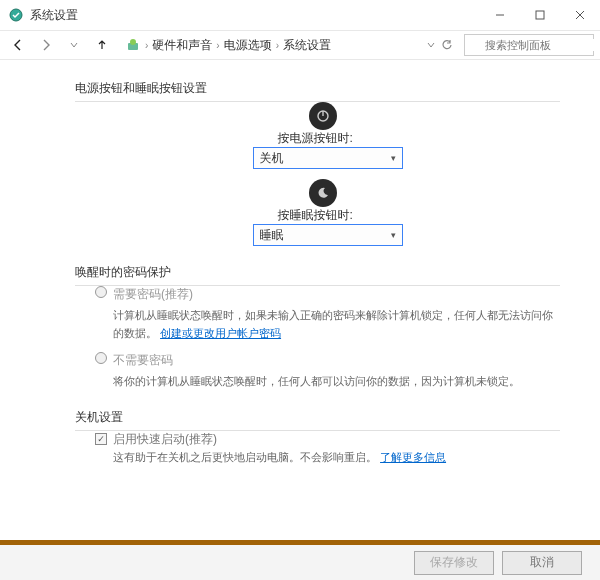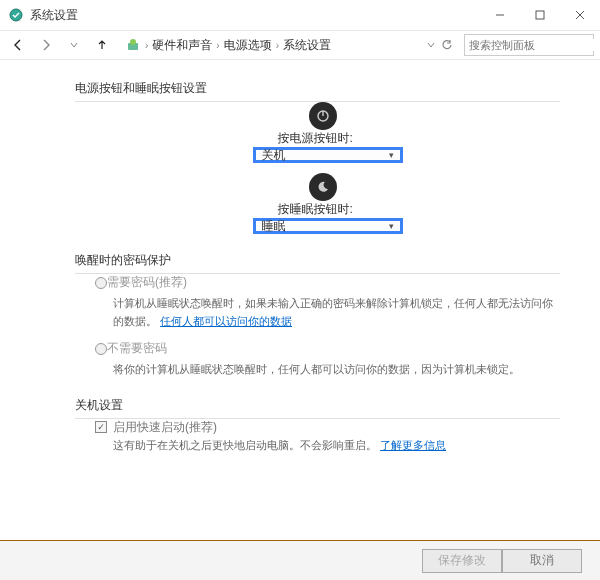--- a/index.html
+++ b/index.html
@@ -12,54 +12,54 @@
   .win-btn { width: 40px; height: 30px; display: flex; align-items: center; justify-content: center; color: #555; }
   
   .navbar { display: flex; align-items: center; height: 30px; padding: 0 6px; border-top: 1px solid #e8e8e8; border-bottom: 1px solid #e8e8e8; gap: 4px; }
   .nav-btn { width: 24px; height: 24px; display: flex; align-items: center; justify-content: center; color: #888; }
   .nav-btn.enabled { color: #222; }
   .breadcrumb { flex: 1; display: flex; align-items: center; gap: 4px; padding: 2px 6px; border: 1px solid transparent; }
   .bc-icon { width: 16px; height: 16px; }
   .bc-sep { color: #888; font-size: 10px; }
   .bc-item { color: #333; }
   .bc-end { display: flex; align-items: center; gap: 6px; color: #888; margin-left: auto; }
-  .search-box { width: 130px; height: 22px; border: 1px solid #ccc; display: flex; align-items: center; padding: 0 4px; }
+  .search-box { width: 130px; height: 22px; border: 1px solid #ccc; display: flex; align-items: center; padding: 0 20px; }
   .search-box input { border: none; outline: none; flex: 1; font-size: 11px; font-family: inherit; }
   
   .content { padding: 20px 40px 8px 75px; height: calc(100% - 100px); overflow-y: auto; }
   
   .heading { color: #0a6e3f; font-size: 14px; margin-bottom: 8px; }
   .desc { font-size: 12px; color: #444; margin-bottom: 10px; line-height: 1.5; }
   
   .shield-link { display: flex; align-items: center; gap: 4px; margin-bottom: 16px; }
   .shield-icon { width: 14px; height: 14px; }
   .link { color: #0066cc; text-decoration: underline; cursor: pointer; }
   .red-box { border: 2px solid #d02020; padding: 1px 3px; }
   
   .section-title { font-size: 12px; margin-bottom: 0; padding-bottom: 4px; border-bottom: 1px solid #e0e0e0; }
   
   .btn-row { display: flex; align-items: center; margin-bottom: 10px; padding-left: 20px; flex-direction: column; }
   .round-icon { width: 28px; height: 28px; border-radius: 50%; margin-right: 10px; display: flex; align-items: center; justify-content: center; }
   .round-icon.dark { background: #2a2a2a; }
   .btn-label { width: 100px; }
-  .select { width: 150px; height: 16px; border: 3px solid #3b82f6; background: #fdfdfd; display: flex; align-items: center; justify-content: space-between; padding: 0 6px; }
+  .select { width: 150px; height: 22px; border: 1px solid #3b82f6; background: #fdfdfd; display: flex; align-items: center; justify-content: space-between; padding: 0 6px; }
   .select-caret { color: #555; font-size: 9px; }
   
-  .radio-row { display: flex; align-items: center; padding-left: 20px; margin-bottom: 4px; }
+  .radio-row { display: flex; align-items: flex-start; gap: 6px; padding-left: 20px; margin-bottom: 4px; }
   .radio { width: 12px; height: 12px; border: 1px solid #999; border-radius: 50%; background: #f0f0f0; }
   .radio-label { color: #999; }
   .radio-desc { padding-left: 38px; font-size: 11px; color: #666; line-height: 1.6; margin-bottom: 10px; }
   .radio-desc .link { display: inline; }
   
   .check-row { display: flex; align-items: center; gap: 6px; padding-left: 20px; margin-bottom: 2px; }
   .checkbox { width: 12px; height: 12px; border: 1px solid #888; background: #f5f5f5; display: flex; align-items: center; justify-content: center; font-size: 9px; color: #555; }
   .check-label { color: #777; }
   .check-desc { padding-left: 38px; font-size: 11px; color: #666; margin-bottom: 8px; }
   
-  .footer { height: 40px; border-top: 1px solid #a16207; display: flex; justify-content: flex-end; align-items: center; padding: 16px 18px; background: #f4f4f4; }
+  .footer { height: 40px; border-top: 5px solid #a16207; display: flex; justify-content: flex-end; align-items: center; padding: 16px 18px; gap: 8px; background: #f4f4f4; }
   .footer-btn { min-width: 80px; height: 24px; border: 1px solid #aaa; background: #eaeaea; display: flex; align-items: center; justify-content: center; font-size: 12px; color: #777; }
   .footer-btn.disabled { color: #aaa; }
   
   .section { margin-bottom: 18px; }
 </style>
 </head>
 <body>
 
 <div class="titlebar">
   <span class="titlebar-icon">
@@ -175,21 +175,21 @@
   
   <div class="section">
     <div class="section-title">唤醒时的密码保护</div>
 
     <div class="radio-row">
       <div class="radio"></div>
       <div class="radio-label">需要密码(推荐)</div>
     </div>
     <div class="radio-desc">
       <span>计算机从睡眠状态唤醒时，如果未输入正确的密码来解除计算机锁定，任何人都无法访问你的数据。</span>
-      <span class="link">任何人都可以访问你的数据</span>
+      <span class="link">创建或更改用户帐户密码</span>
     </div>
 
     <div class="radio-row">
       <div class="radio"></div>
       <div class="radio-label">不需要密码</div>
     </div>
     <div class="radio-desc">将你的计算机从睡眠状态唤醒时，任何人都可以访问你的数据，因为计算机未锁定。</div>
   </div>
   
   

